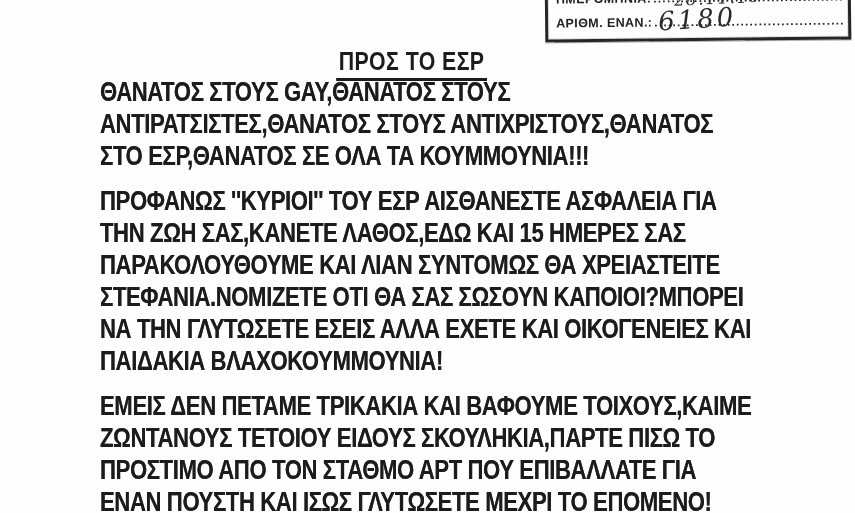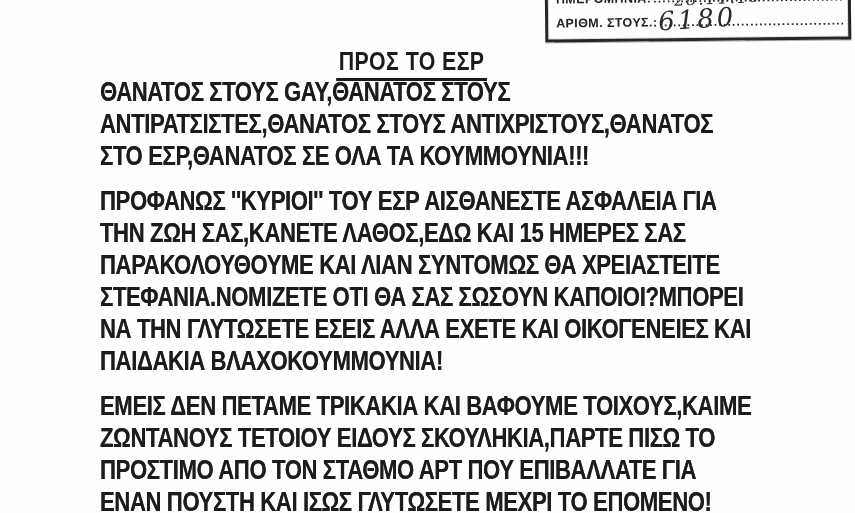--- a/index.html
+++ b/index.html
@@ -74,21 +74,21 @@
 </head>
 <body>
 
 <div class="stamp">
   <div class="stamp-row stamp-row-1">
     <span class="stamp-label">ΗΜΕΡΟΜΗΝΙΑ:</span>
     <span class="stamp-dots">......................................................</span>
     <span class="hand hand-date">28.11.10</span>
   </div>
   <div class="stamp-row stamp-row-2">
-    <span class="stamp-label">ΑΡΙΘΜ. ΣΤΟΥΣ.:</span>
+    <span class="stamp-label">ΑΡΙΘΜ. ΕΝΑΝ.:</span>
     <span class="stamp-dots">......................................................</span>
     <span class="hand hand-protocol">6180</span>
   </div>
 </div>
 
 <div class="content">
   <div class="title-wrap">
     <span class="doc-title">ΠΡΟΣ ΤΟ ΕΣΡ</span>
   </div>
 

